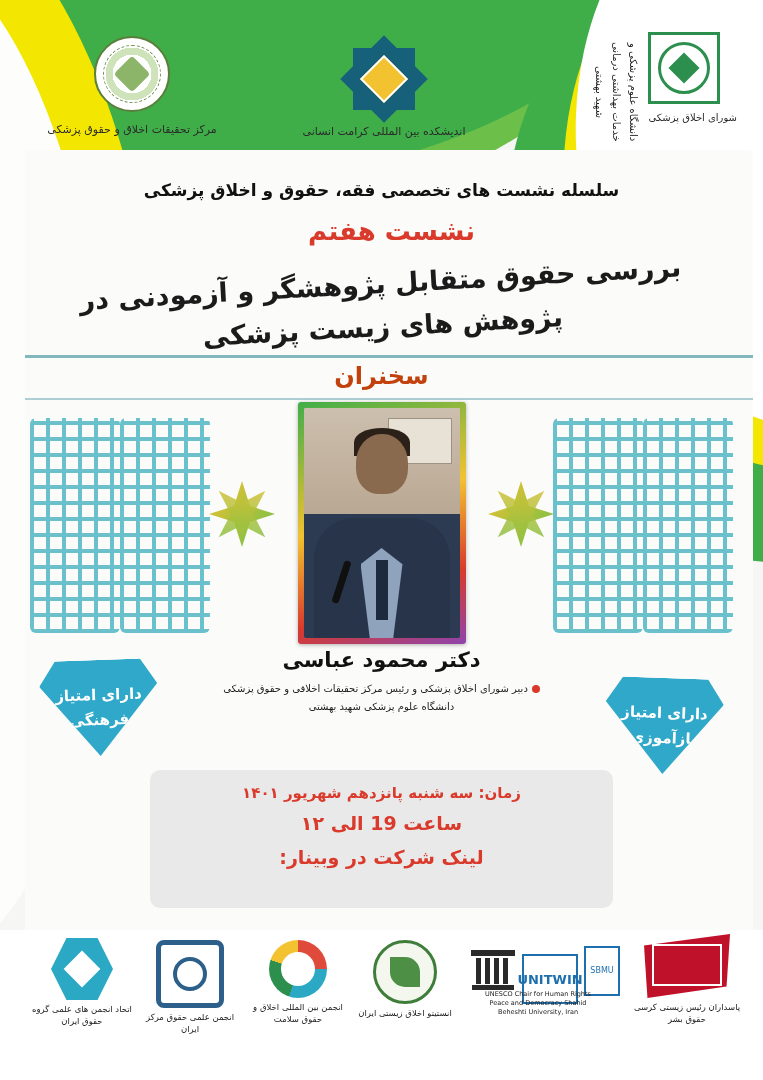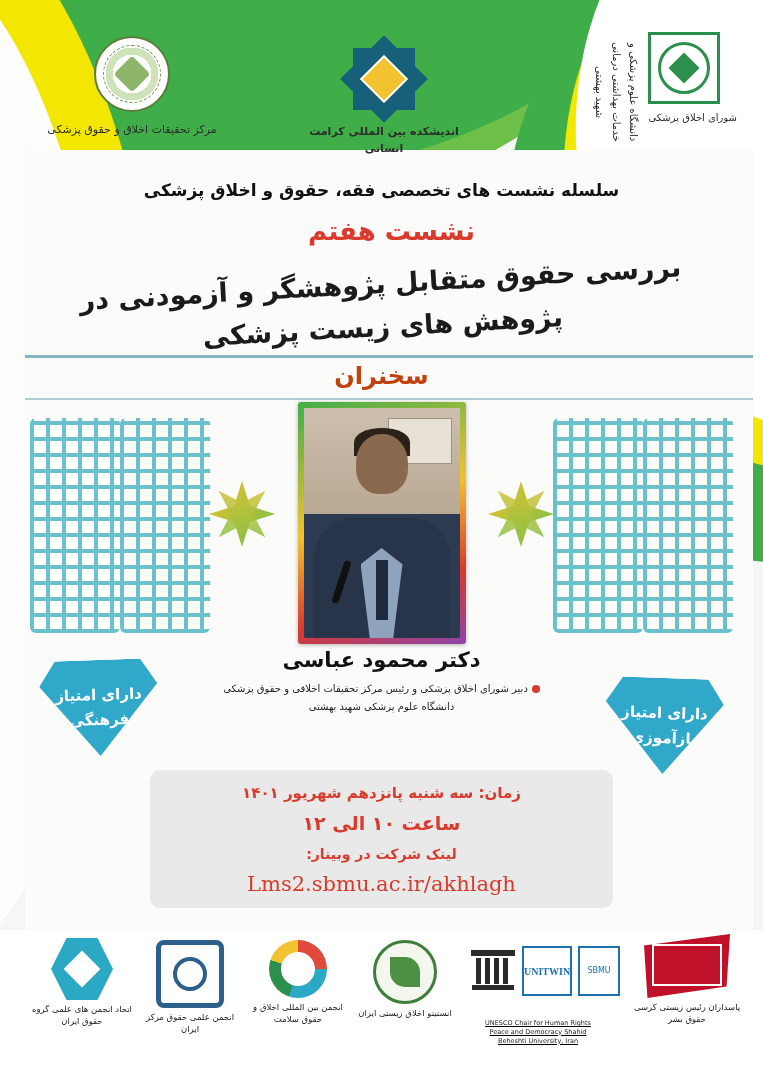--- a/index.html
+++ b/index.html
@@ -81,21 +81,21 @@
   }
   .bg-bottom-white{
     position:absolute;left:0;right:0;bottom:0;height:150px;background:#ffffff;
   }
   
   .logo-row{
     position:absolute;top:28px;left:0;right:0;height:135px;
   }
   .logo-block{position:absolute;text-align:center;}
   .logo-left{left:42px;top:8px;width:180px;}
-  .logo-center{left:289px;top:12px;width:190px;font-weight:bold;}
+  .logo-center{left:289px;top:12px;width:190px;}
   .logo-right{right:26px;top:4px;width:190px;display:flex;justify-content:flex-end;gap:6px;}
   .logo-cap{
     font-size:11px;color:#2b2b2b;margin-top:6px;
     font-family:"DejaVu Sans", sans-serif;direction:rtl;
     line-height:1.5;
   }
   .seal{
     width:72px;height:72px;border-radius:50%;
     border:2px solid #5a7f3a;
     background:
@@ -260,21 +260,21 @@
   .info-box{
     position:absolute;left:150px;right:150px;top:770px;height:138px;
     background:#e9e9e9;border-radius:10px;
   }
   .info-line1,.info-line2,.info-line3{
     position:absolute;left:0;right:0;text-align:center;direction:rtl;
     font-weight:bold;color:#d93a2b;
   }
   .info-line1{top:784px;font-size:15px;}
   .info-line2{top:812px;font-size:19px;}
-  .info-line3{top:846px;font-size:14px;}
+  .info-line3{top:846px;font-size:19px;}
   .info-link{
     position:absolute;left:0;right:0;top:872px;text-align:center;
     font-size:21px;color:#d93a2b;font-family:"DejaVu Serif", serif;
   }
   
   .bottom-row{
     position:absolute;left:0;right:0;bottom:8px;height:140px;
   }
   .b-item{position:absolute;text-align:center;}
   .b-cap{
@@ -319,23 +319,23 @@
   .unesco-logo .col{
     position:absolute;bottom:8px;width:5px;height:26px;background:#2a2a2a;
   }
   .unesco-logo .base{
     position:absolute;bottom:2px;left:2px;right:2px;height:5px;background:#2a2a2a;
   }
   .unesco-logo .roof{
     position:absolute;top:4px;left:1px;right:1px;height:6px;background:#2a2a2a;
   }
   .unitwin-logo{
-    width:52px;height:46px;margin:0 auto;border:2px solid #1e6fae;background:#fff;
+    width:52px;height:46px;margin:8px auto;border:2px solid #1e6fae;background:#fff;
     display:flex;align-items:center;justify-content:center;
-    font-size:10px;color:#1e6fae;font-weight:bold;font-family:Liberation Serif, serif;
+    font-size:13px;color:#1e6fae;font-weight:bold;
   }
   .sbmu-logo{
     width:44px;height:46px;margin:0 auto;border:2px solid #1e6fae;background:#fff;
     display:flex;align-items:center;justify-content:center;
     font-size:8px;color:#1e6fae;text-align:center;line-height:1.2;
   }
   .uni-caption{
     font-size:6.5px;color:#222;line-height:1.35;margin-top:3px;width:120px;
     text-align:center;
   }
@@ -429,23 +429,22 @@
   <div class="speaker-roles">
     <span class="bullet"></span><span>دبیر شورای اخلاق پزشکی و رئیس مرکز تحقیقات اخلاقی و حقوق پزشکی</span><br>
     <span>دانشگاه علوم پزشکی شهید بهشتی</span>
   </div>
 
   <div class="badge badge-left">دارای امتیاز فرهنگی</div>
   <div class="badge badge-right">دارای امتیاز بازآموزی</div>
 
   <div class="info-box"></div>
   <div class="info-line1">زمان: سه شنبه پانزدهم شهریور ۱۴۰۱</div>
-  <div class="info-line2">ساعت ۱۰ الی ۱۲</div>
+  <div class="info-line2">ساعت 19 الی ۱۲</div>
   <div class="info-line3">لینک شرکت در وبینار:</div>
-  <div class="info-link">Lms2.sbmu.ac.ir/akhlagh</div>
 
   <div class="bottom-row">
 
     <div class="b-item" style="left:28px;top:6px;width:108px;">
       <div class="hex-logo"></div>
       <div class="b-cap">اتحاد انجمن های علمی گروه حقوق ایران</div>
     </div>
 
     <div class="b-item" style="left:138px;top:8px;width:104px;">
       <div class="ring-logo"></div>
@@ -469,21 +468,21 @@
           <div class="col" style="left:6px;"></div>
           <div class="col" style="left:15px;"></div>
           <div class="col" style="left:24px;"></div>
           <div class="col" style="left:33px;"></div>
           <div class="base"></div>
         </div>
       </div>
       <div class="unitwin-logo">UNITWIN</div>
       <div class="sbmu-logo">SBMU</div>
     </div>
-    <div class="b-item" style="left:478px;top:84px;width:140px;text-decoration:underline;">
+    <div class="b-item" style="left:478px;top:55px;width:140px;">
       <div class="uni-caption">UNESCO Chair for Human Rights Peace and Democracy Shahid Beheshti University, Iran</div>
     </div>
 
     <div class="b-item" style="right:14px;top:2px;width:124px;">
       <div class="redcal-logo">
           <div class="r1"></div>
           <div class="r2"></div>
         </div>
       <div class="b-cap">پاسداران رئیس زیستی کرسی حقوق بشر</div>
     </div>

